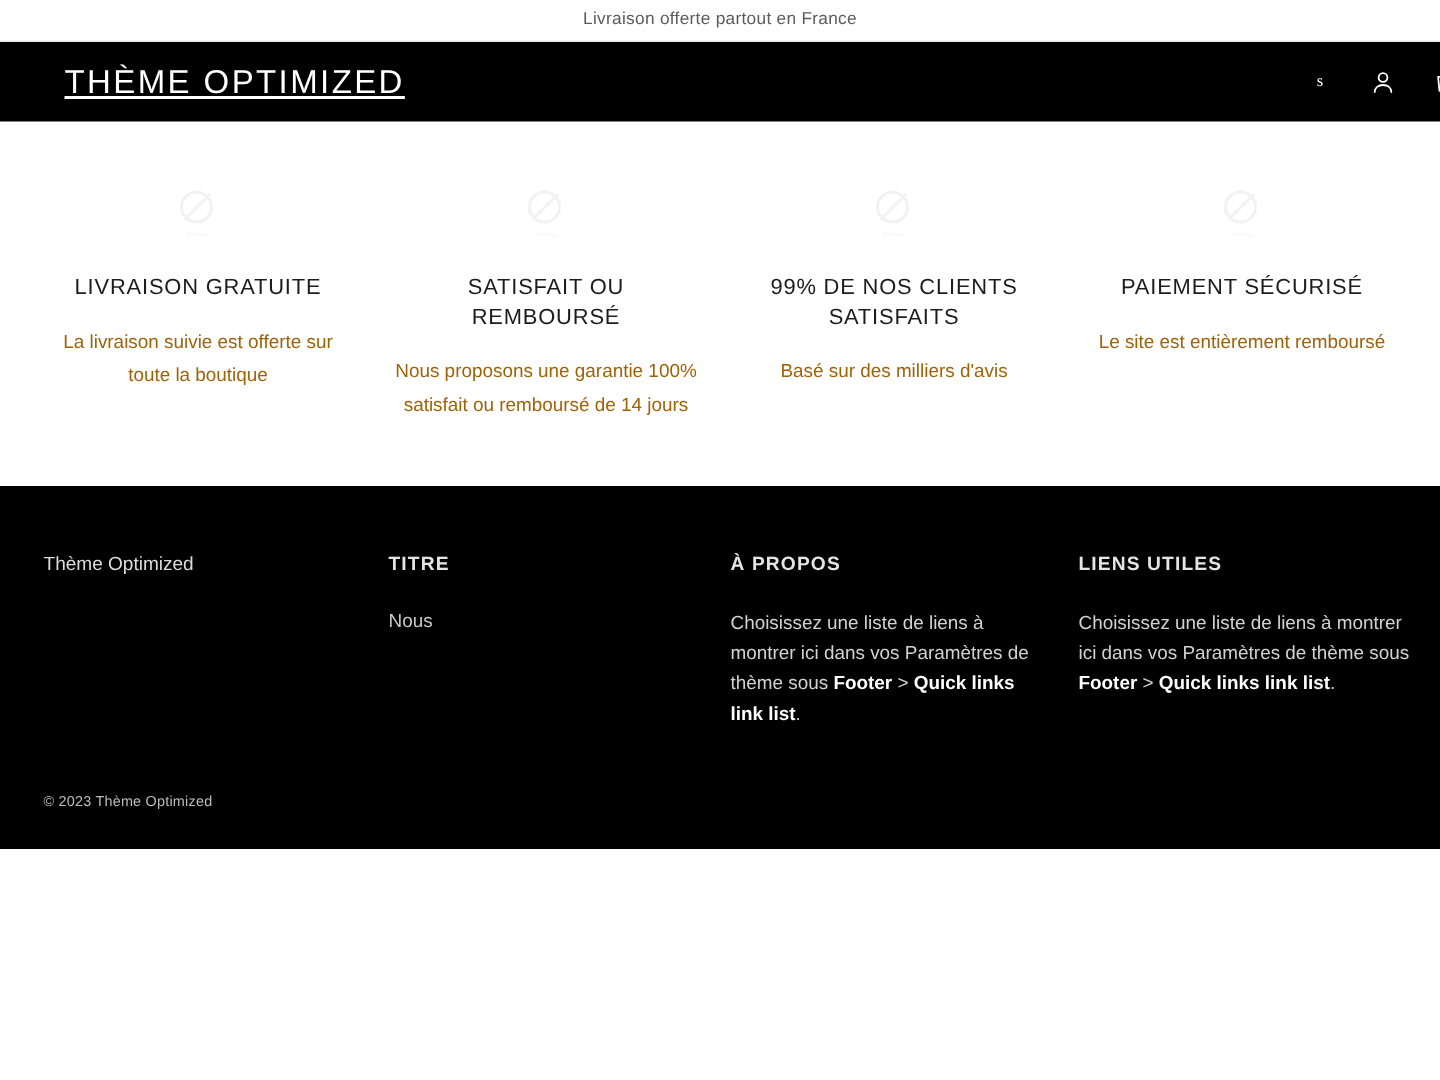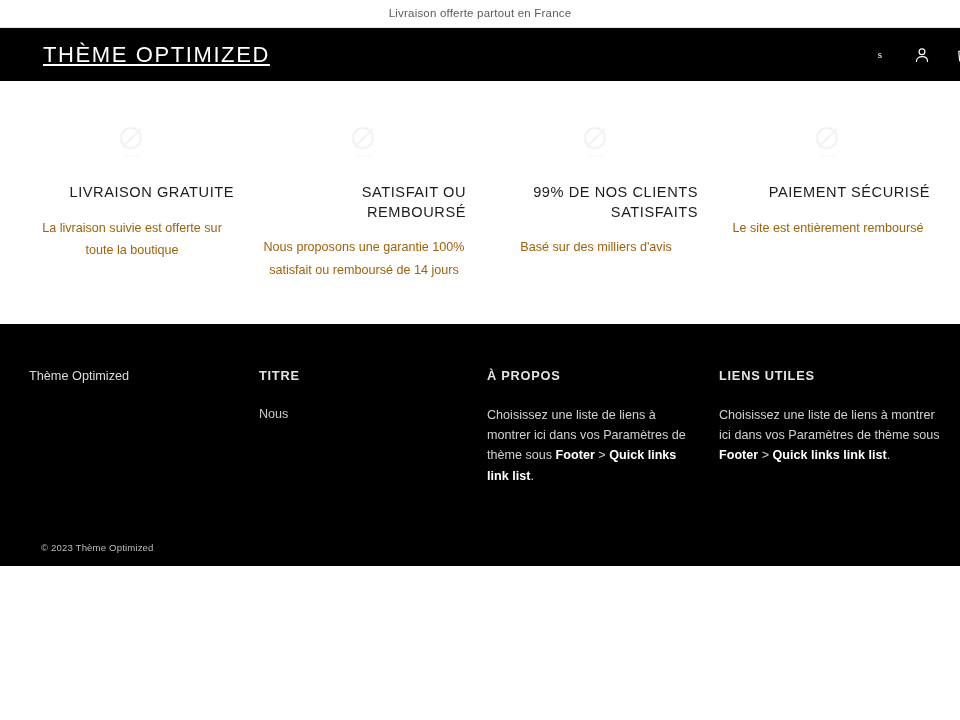--- a/index.html
+++ b/index.html
@@ -150,21 +150,20 @@
     white-space: nowrap;
   }
   .feature-title {
     font-size: 14.6px;
     letter-spacing: 0.55px;
     color: #1c1c1c;
     text-transform: uppercase;
     font-weight: 400;
     line-height: 1.35;
     margin: 0 0 14px 0;
-    text-align: right;
   }
   .feature-text {
     font-size: 12.6px;
     color: #a16207;
     line-height: 1.78;
     margin: 0;
     font-weight: 400;
   }
 
   
@@ -223,23 +222,22 @@
     color: #ffffff;
   }
 
   .footer-bottom {
     position: absolute;
     left: 0;
     bottom: 0;
     width: 100%;
     height: 36px;
     display: flex;
-    align-items: center;
-    box-sizing: border-box;
-    padding-left: 41px;
+    box-sizing: border-box;
+    padding-left: 29px;
   }
   .copyright {
     font-size: 9.6px;
     color: #bdbdbd;
     letter-spacing: 0.15px;
     line-height: 1;
   }
 
   .page-rest {
     background: #ffffff;

